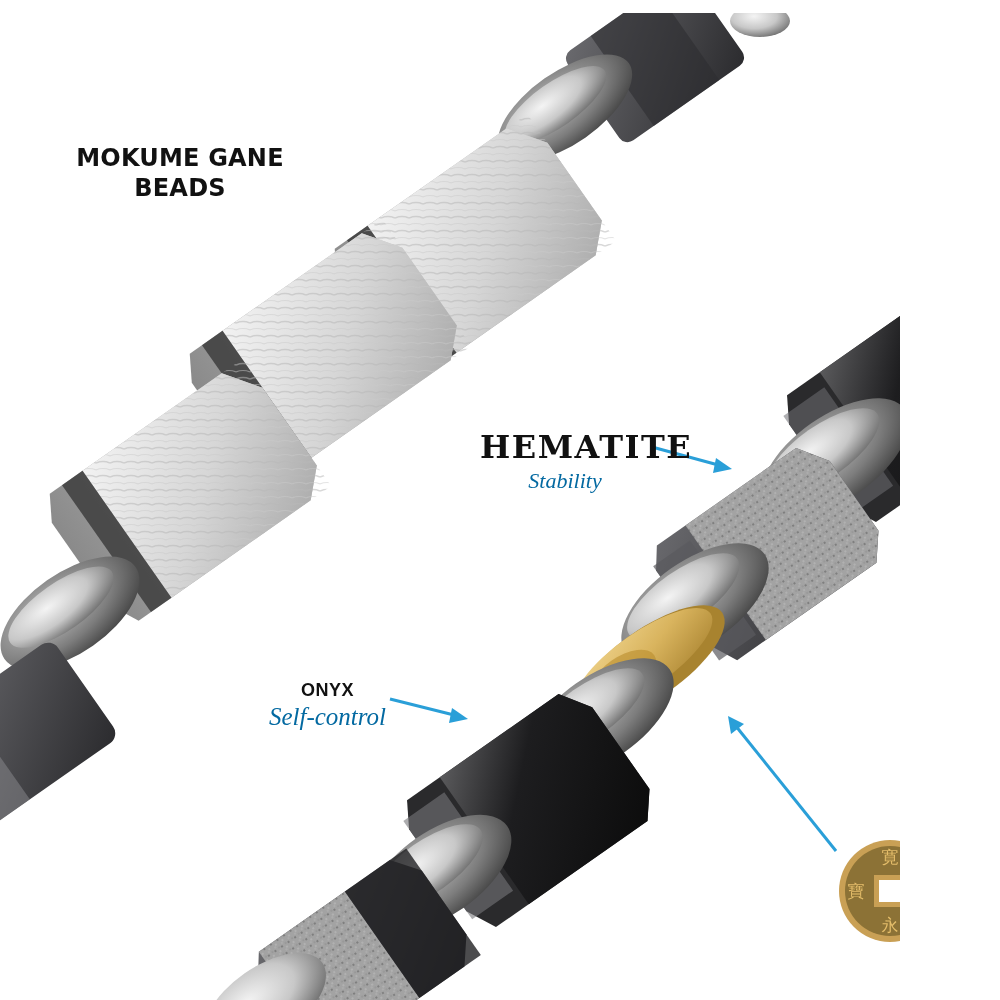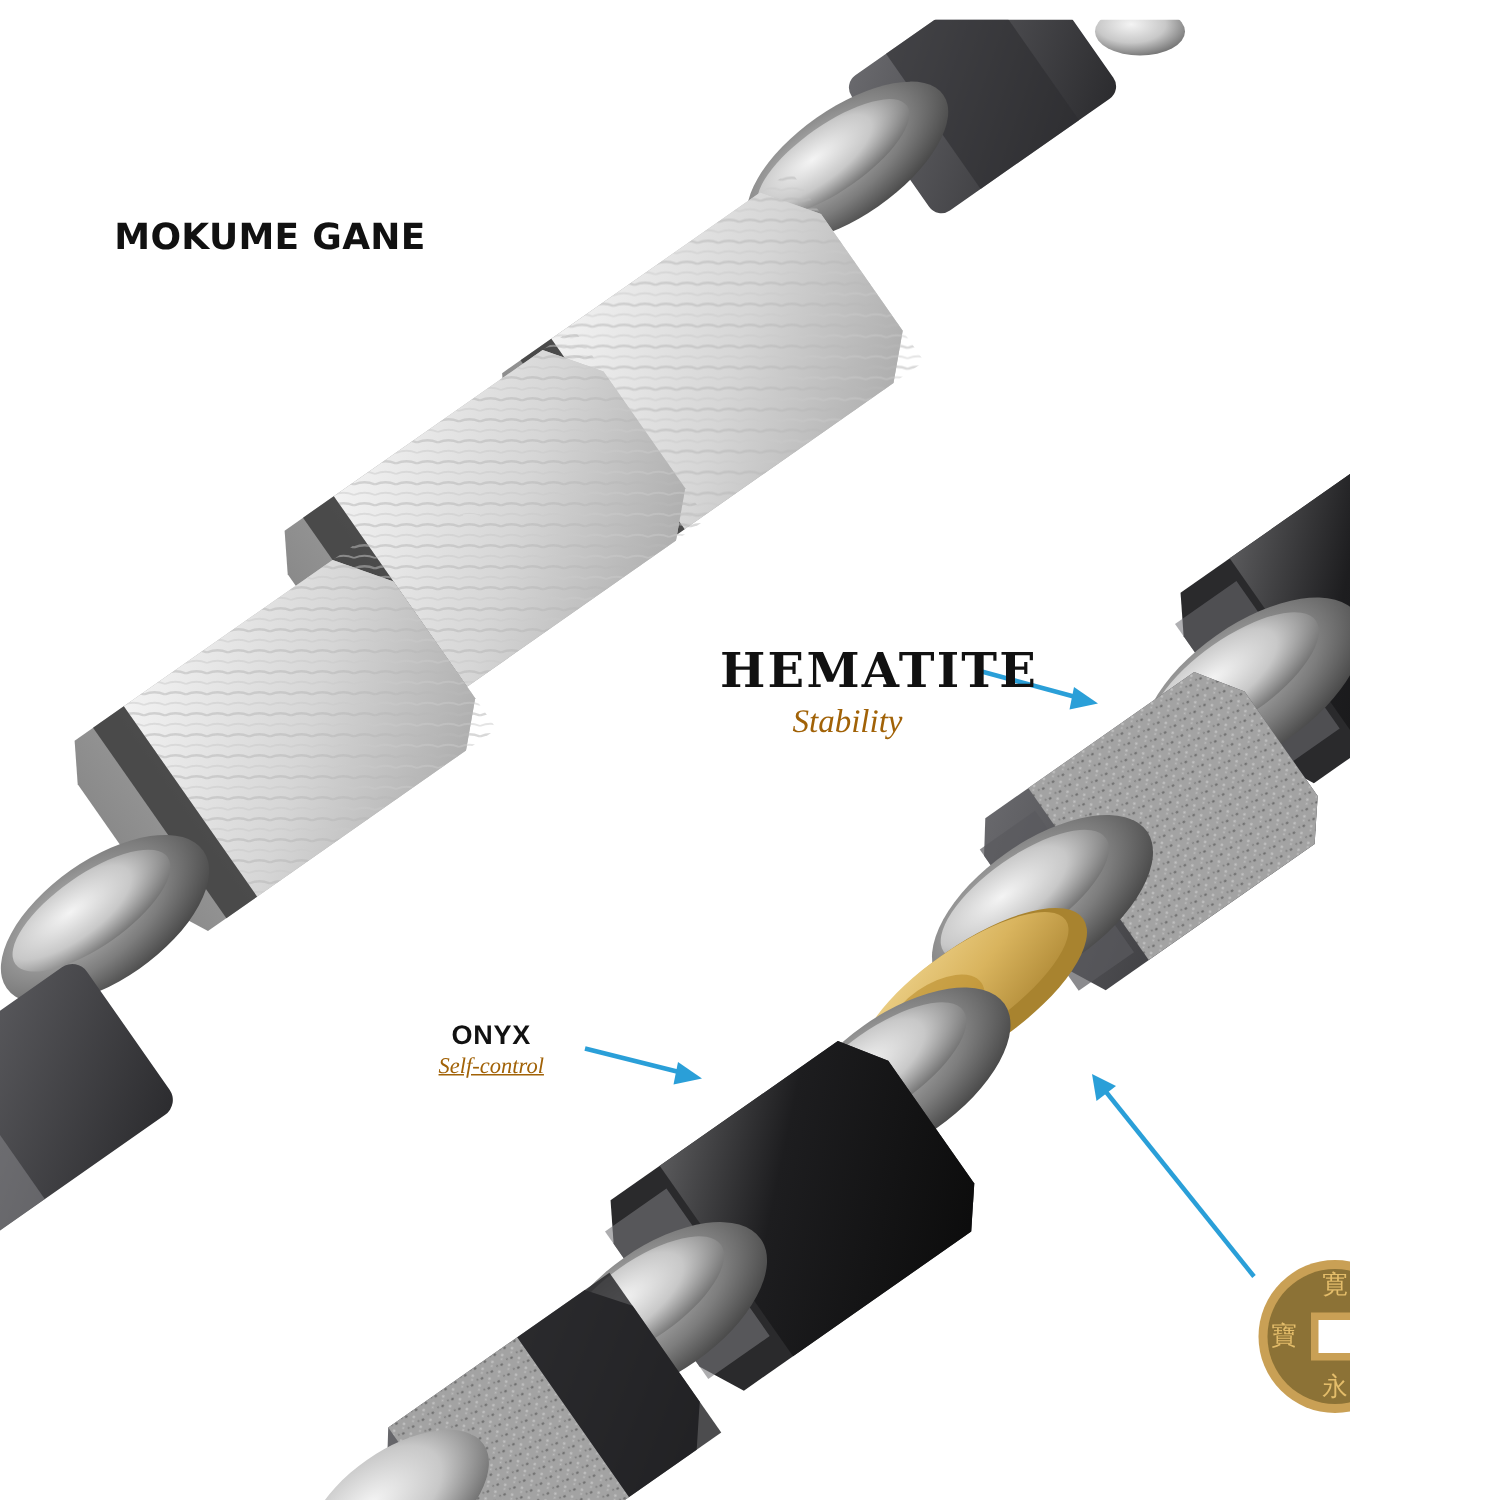--- a/index.html
+++ b/index.html
@@ -24,33 +24,33 @@
       display: block;
       font-family: "DejaVu Serif", "Liberation Serif", serif;
       font-weight: bold;
       letter-spacing: 0.5px;
     }
     .label .sub {
       display: block;
       font-family: "Liberation Serif", "DejaVu Serif", serif;
       font-style: italic;
       font-weight: normal;
-      color: #a16207;
+      color: #0369a1;
     }
 
     #lbl-mokume { left: 70px; top: 130px; width: 220px; }
     #lbl-mokume .title { font-size: 24px; line-height: 30px; font-family: "DejaVu Sans", sans-serif; font-weight: bold; letter-spacing: 0.2px; }
 
     #lbl-hematite { left: 480px; top: 418px; width: 170px; }
     #lbl-hematite .title { font-size: 32px; letter-spacing: 1.5px; font-family: "DejaVu Serif", serif; }
     #lbl-hematite .sub { font-size: 22px; margin-top: 4px; }
 
     #lbl-onyx { left: 255px; top: 668px; width: 145px; }
     #lbl-onyx .title { font-size: 18px; font-family: Liberation Sans, sans-serif; letter-spacing: 0.5px; }
-    #lbl-onyx .sub { font-size: 15px; margin-top: 4px; text-decoration: underline; }
+    #lbl-onyx .sub { font-size: 25px; margin-top: 4px; }
 
     #lbl-edo { left: 670px; top: 858px; width: 160px; }
     #lbl-edo .title { font-size: 22px; line-height: 29px; font-family: "DejaVu Sans", sans-serif; letter-spacing: 0.3px; }
 
     .coin {
       position: absolute;
       left: 838px;
       top: 826px;
       width: 104px;
       height: 104px;
@@ -239,20 +239,21 @@
       <polygon points="468,706 452,695 449,710" fill="#2a9fd8"></polygon>
     </g>
     <g>
       <line x1="836" y1="838" x2="735" y2="712" stroke="#2a9fd8" stroke-width="3"></line>
       <polygon points="728,703 731,721 744,711" fill="#2a9fd8"></polygon>
     </g>
   </svg>
 
   <div class="label" id="lbl-mokume">
     <span class="title">MOKUME GANE</span>
+    <span class="title">BEADS</span>
   </div>
 
   <div class="label" id="lbl-hematite">
     <span class="title">HEMATITE</span>
     <span class="sub">Stability</span>
   </div>
 
   <div class="label" id="lbl-onyx">
     <span class="title">ONYX</span>
     <span class="sub">Self-control</span>

